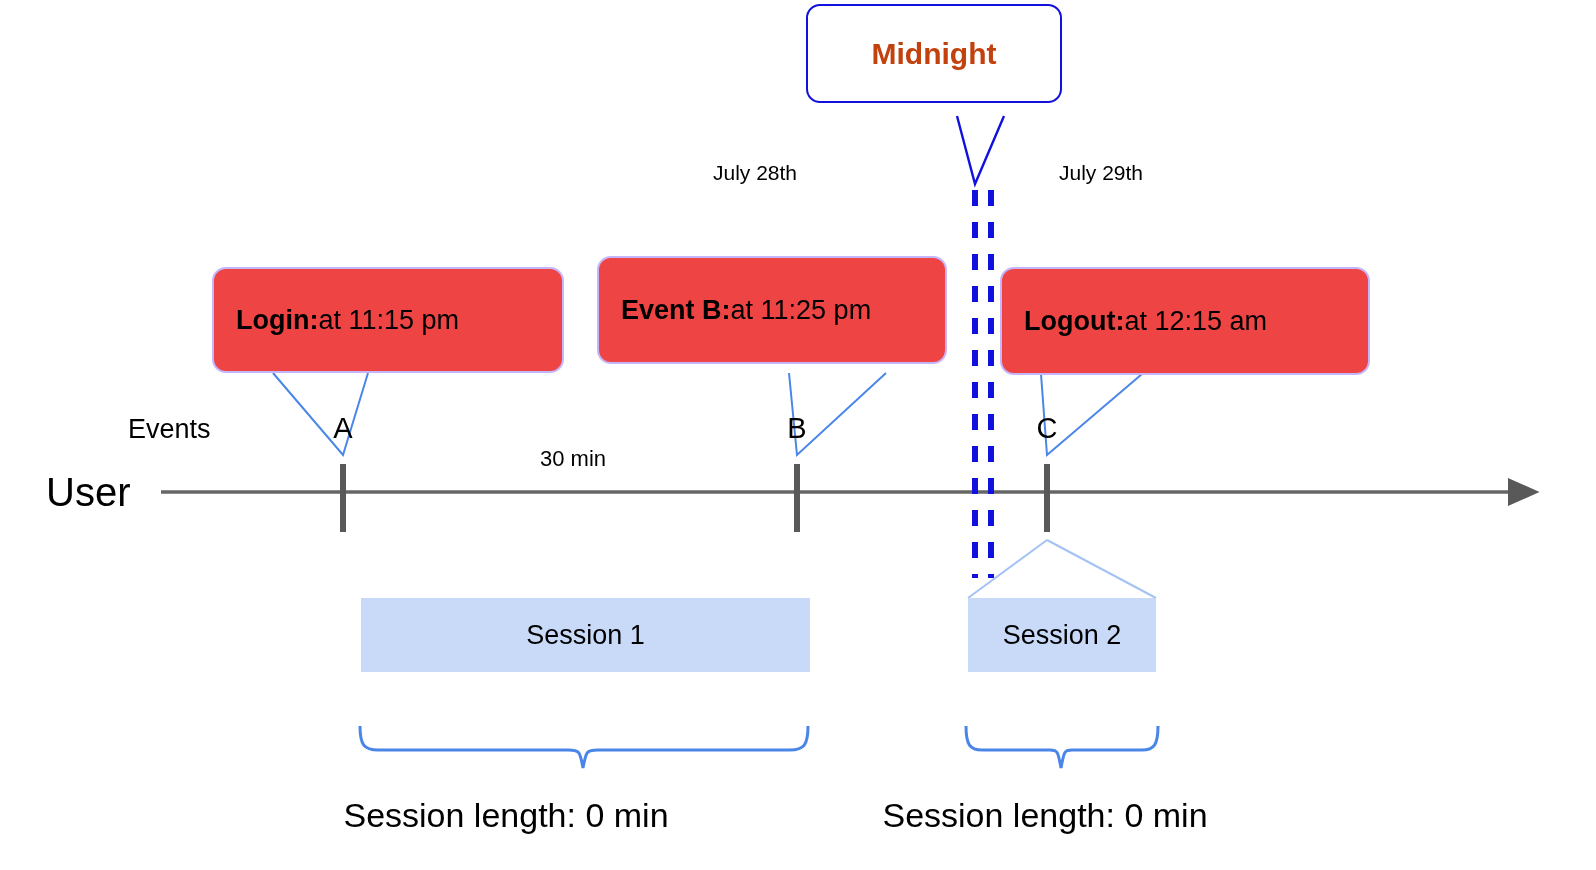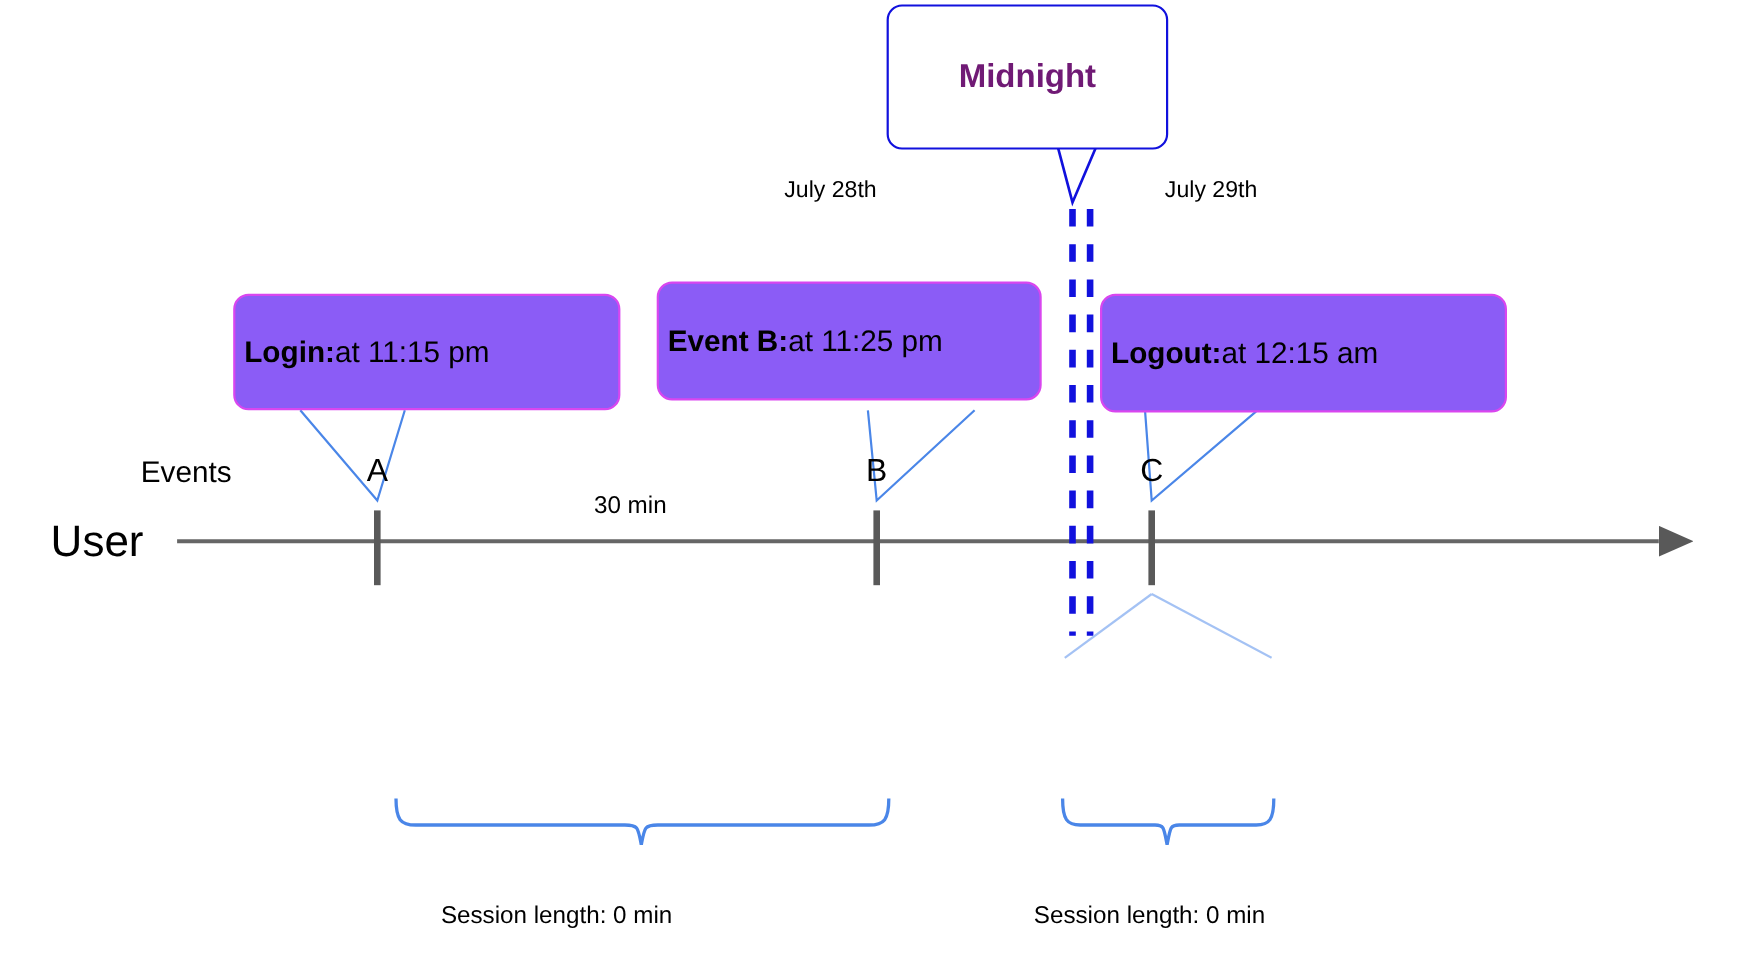--- a/index.html
+++ b/index.html
@@ -55,54 +55,54 @@
     display: flex;
     align-items: center;
     justify-content: center;
     font-size: 27px;
     color: #000000;
   }
   #session-box-1 { left: 361px; top: 598px; width: 449px; height: 74px; }
   #session-box-2 { left: 968px; top: 598px; width: 188px; height: 74px; }
 
   
-  .length-label { font-size: 22px; top: 821px; }
+  .length-label { font-size: 34px; top: 798px; }
 
   
   .callout {
     position: absolute;
     box-sizing: border-box;
-    border: 2px solid #d946ef;
+    border: 2px solid #c4b5fd;
     border-radius: 14px;
-    background: #8b5cf6;
+    background: #ef4444;
     display: flex;
     align-items: center;
-    padding: 0 8px;
+    padding: 0 22px;
     font-size: 27px;
     color: #000000;
     white-space: nowrap;
   }
   .callout b { font-weight: bold; }
   #callout-login   { left: 212px;  top: 267px; width: 352px; height: 106px; }
   #callout-eventb  { left: 597px;  top: 256px; width: 350px; height: 108px; }
   #callout-logout  { left: 1000px; top: 267px; width: 370px; height: 108px; }
 
   #callout-midnight {
     position: absolute;
     box-sizing: border-box;
-    left: 806px; top: 4px; width: 256px; height: 132px;
+    left: 806px; top: 4px; width: 256px; height: 99px;
     border: 2px solid #1111dd;
     border-radius: 14px;
     background: #ffffff;
     display: flex;
     align-items: center;
     justify-content: center;
     font-size: 30px;
     font-weight: bold;
-    color: #701a75;
+    color: #c2410c;
   }
 </style>
 </head>
 <body>
 
 <div id="canvas">
 
   <svg class="layer" viewBox="0 0 1596 870" xmlns="http://www.w3.org/2000/svg">
 
     <defs>
@@ -139,20 +139,26 @@
 
     <path d="M 966,726
              C 966,745 970,750 982,750
              L 1050,750
              C 1058,750 1058,752 1061,768
              C 1064,752 1064,750 1072,750
              L 1142,750
              C 1154,750 1158,745 1158,726" fill="none" stroke="#4a86e8" stroke-width="3"></path>
   </svg>
 
+  <div class="session-box" id="session-box-1">
+    <span>Session 1</span>
+  </div>
+  <div class="session-box" id="session-box-2">
+    <span>Session 2</span>
+  </div>
 
   <div class="callout" id="callout-login">
     <b>Login:</b>
       <span> at 11:15 pm</span>
   </div>
 
   <div class="callout" id="callout-eventb">
     <b>Event B:</b>
       <span> at 11:25 pm</span>
   </div>

